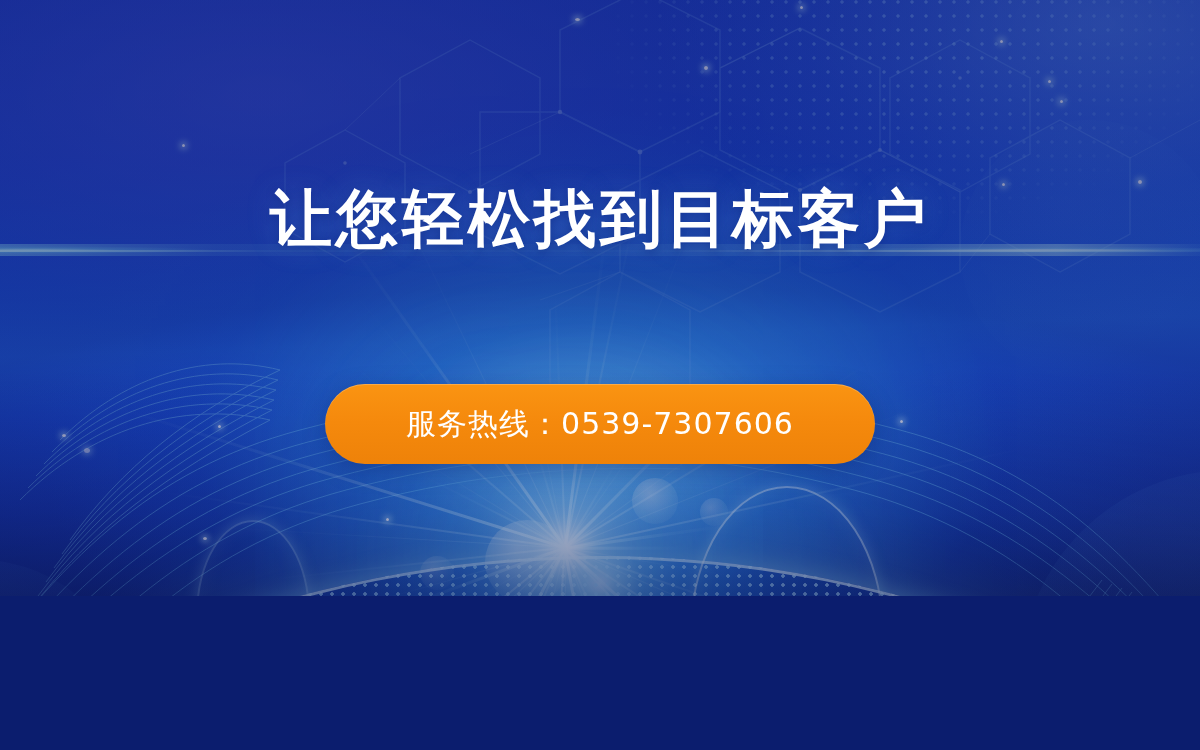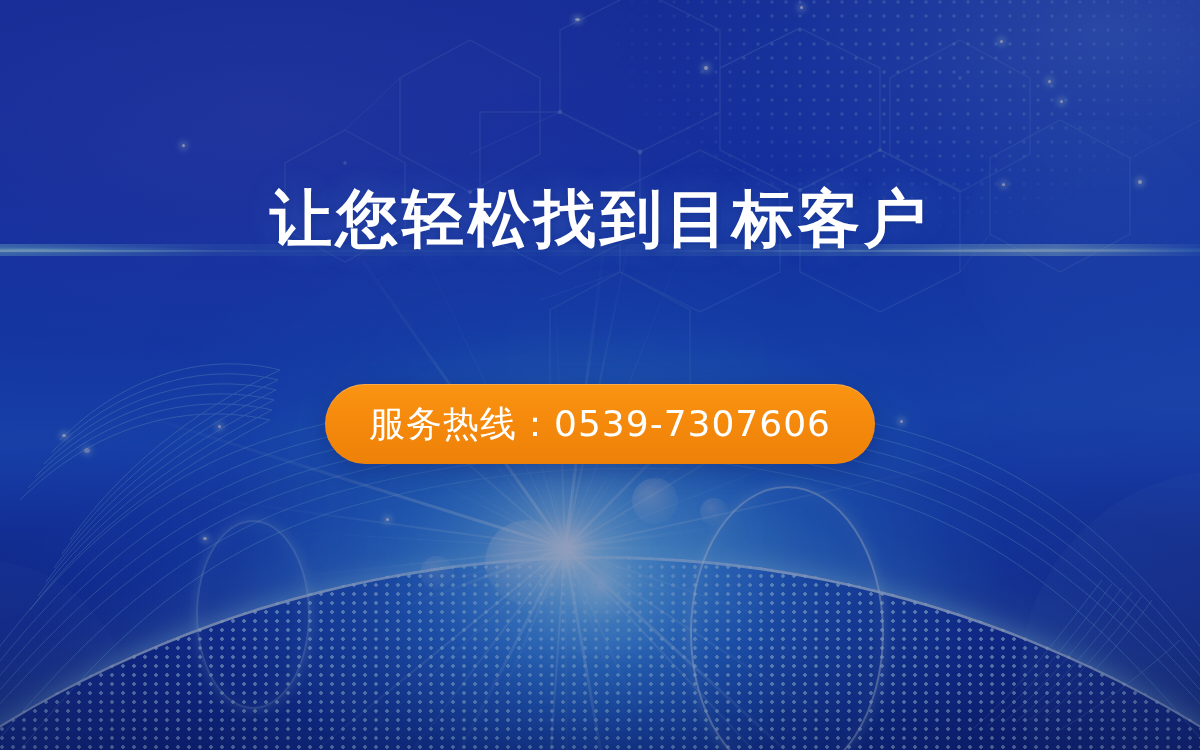--- a/index.html
+++ b/index.html
@@ -8,21 +8,21 @@
     padding: 0;
     background: #0b1d6e;
   }
   body {
     font-family: "DejaVu Sans", "Liberation Sans", sans-serif;
   }
 
   #banner {
     position: relative;
     width: 1200px;
-    height: 750px;
+    height: 596px;
     overflow: hidden;
     background: #1a43d0;
     user-select: none;
   }
 
   
   .layer {
     position: absolute;
     inset: 0;
     pointer-events: none;
@@ -235,21 +235,21 @@
     height: 80px;
     border-radius: 40px;
     background: linear-gradient(180deg, #fa9412 0%, #f5890c 48%, #ee8209 100%);
     box-shadow: 0 6px 22px rgba(10,30,110,0.35), inset 0 1px 0 rgba(255,255,255,0.22);
     display: flex;
     align-items: center;
     justify-content: center;
     cursor: pointer;
   }
   #hotline-text {
-    font-size: 36px;
+    font-size: 30px;
     line-height: 40px;
     color: #ffffff;
     letter-spacing: 1px;
     white-space: nowrap;
   }
 </style>
 </head>
 <body>
 
 <div id="banner">

